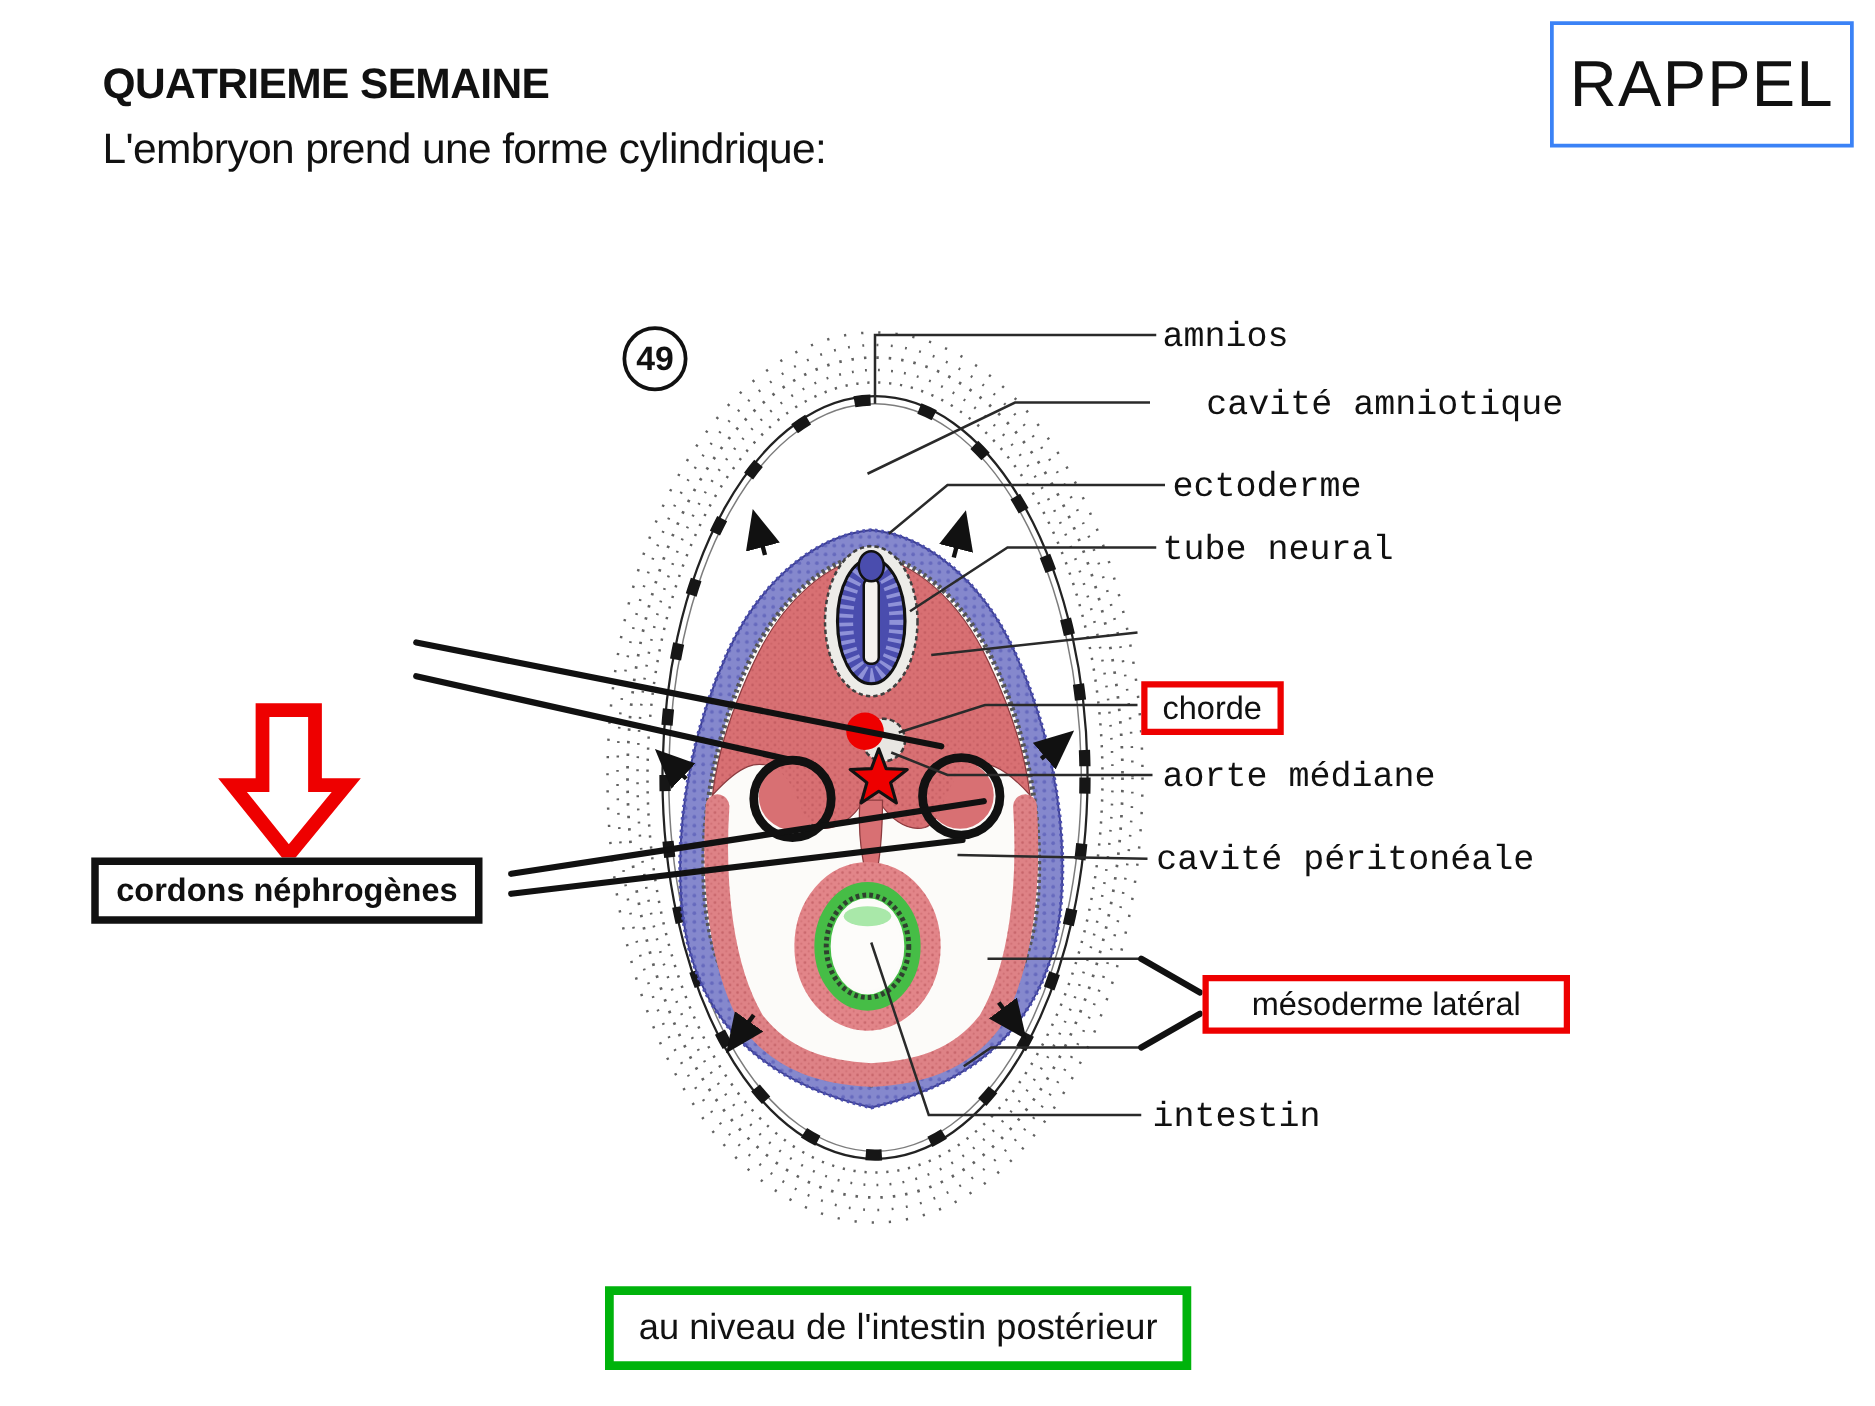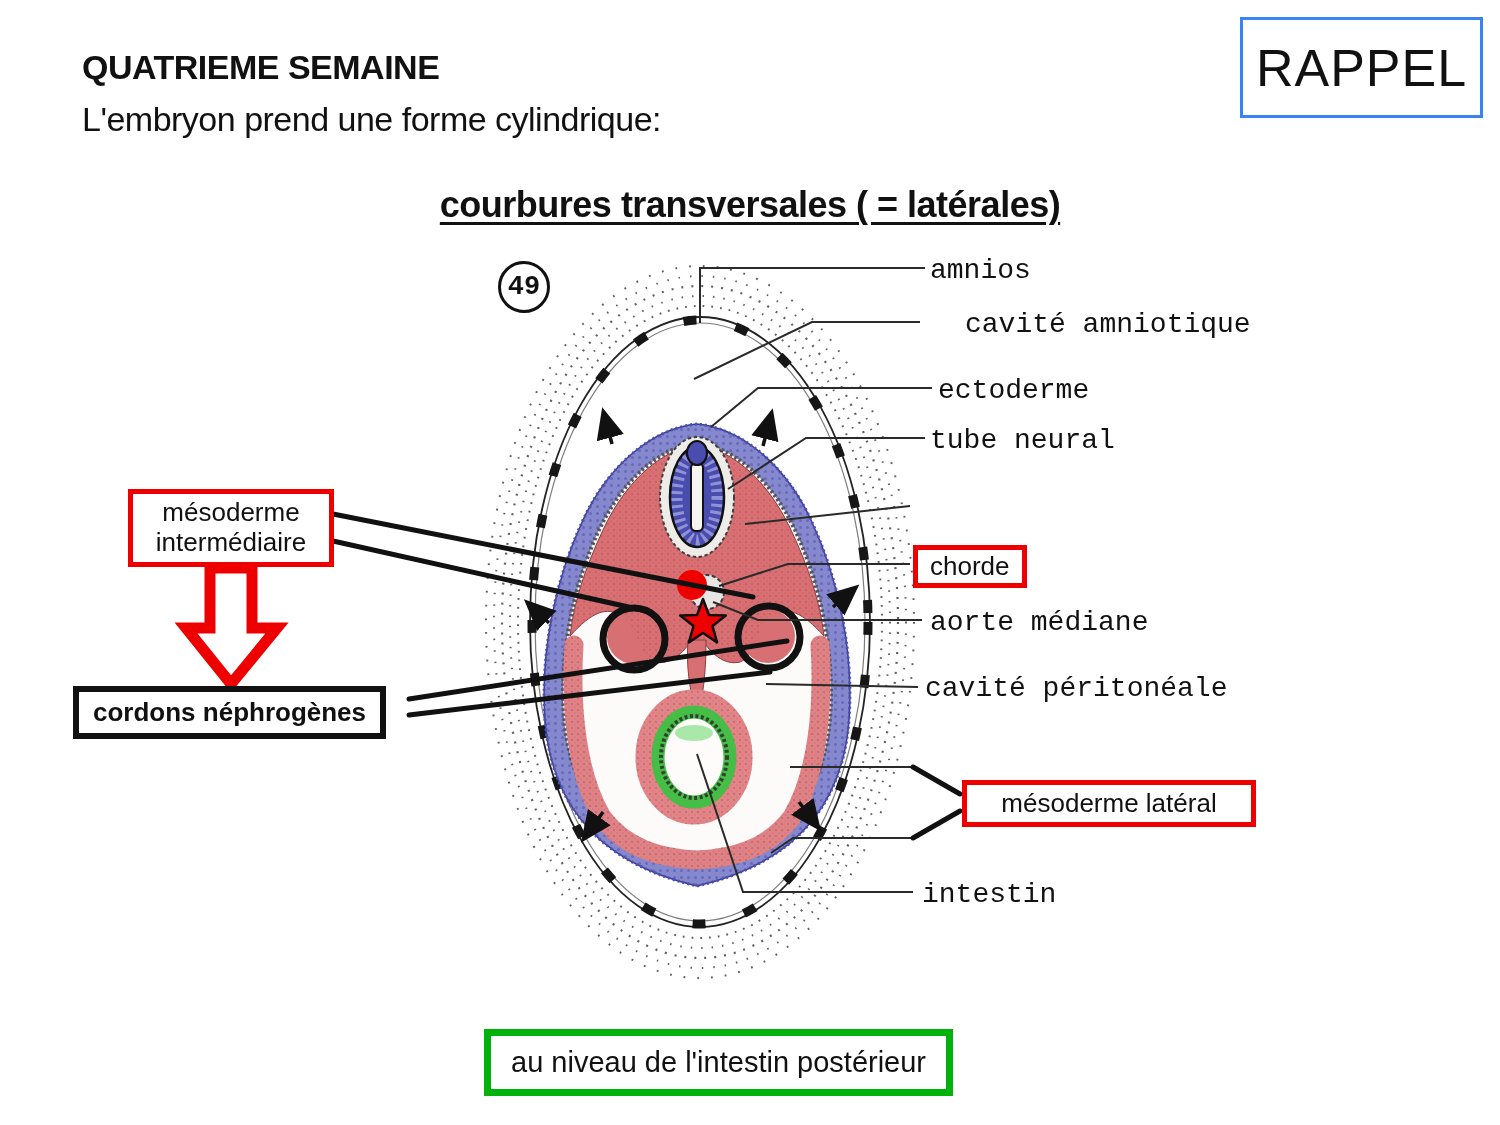--- a/index.html
+++ b/index.html
@@ -15,21 +15,21 @@
     display:flex;align-items:center;justify-content:center;
     font-size:52px;letter-spacing:1px;margin-left:45px;
   }
   .heading{
     left:300px;top:184px;width:900px;text-align:center;
     font-size:36px;font-weight:bold;letter-spacing:-.5px;
     text-decoration:underline;text-decoration-thickness:3px;text-underline-offset:5px;
   }
   .fig-num{
     left:498px;top:261px;width:46px;height:46px;border:3px solid #111;border-radius:50%;
-    display:flex;align-items:center;justify-content:center;font-size:27px;font-weight:bold;font-family:Liberation Mono, monospace;
+    display:flex;align-items:center;justify-content:center;font-size:27px;font-weight:bold;
   }
   .lbl{font-size:28px;white-space:nowrap;font-family:Liberation Mono, monospace;}
   .rbox{
     border:5px solid #ee0000;background:#fff;font-size:26px;white-space:nowrap;
     padding:1px 12px;
   }
   .lbl-amnios{left:930px;top:255px;}
   .lbl-cavamn{left:925px;top:309px;margin-left:40px;}
   .lbl-ecto{left:938px;top:375px;}
   .lbl-tube{left:930px;top:425px;}
@@ -164,29 +164,27 @@
       <path d="M409 699 L787 641"></path>
       <path d="M409 715 L770 672"></path>
     </g>
 
     <polygon points="210,568 252,568 252,628 277,628 231,684 186,628 210,628" fill="#ffffff" stroke="#ee0000" stroke-width="11" stroke-linejoin="miter"></polygon>
   </svg>
 
   <div class="abs page-title">QUATRIEME SEMAINE</div>
   <div class="abs page-subtitle">L'embryon prend une forme cylindrique:</div>
   <div class="abs rappel">RAPPEL</div>
-  <div class="abs heading">courbures transversales ( = latérales)</div>
   <div class="abs fig-num">49</div>
 
   <div class="abs lbl lbl-amnios">amnios</div>
   <div class="abs lbl lbl-cavamn">cavité amniotique</div>
   <div class="abs lbl lbl-ecto">ectoderme</div>
   <div class="abs lbl lbl-tube">tube neural</div>
   <div class="abs rbox box-chorde">chorde</div>
   <div class="abs lbl lbl-aorte">aorte médiane</div>
   <div class="abs lbl lbl-cavper">cavité péritonéale</div>
   <div class="abs rbox box-lateral">mésoderme latéral</div>
   <div class="abs lbl lbl-intestin">intestin</div>
-  <div class="abs rbox box-interm">mésoderme intermédiaire</div>
   <div class="abs box-cordons">cordons néphrogènes</div>
   <div class="abs footer-box">au niveau de l'intestin postérieur</div>
 
 </div>
 
 </body></html>

